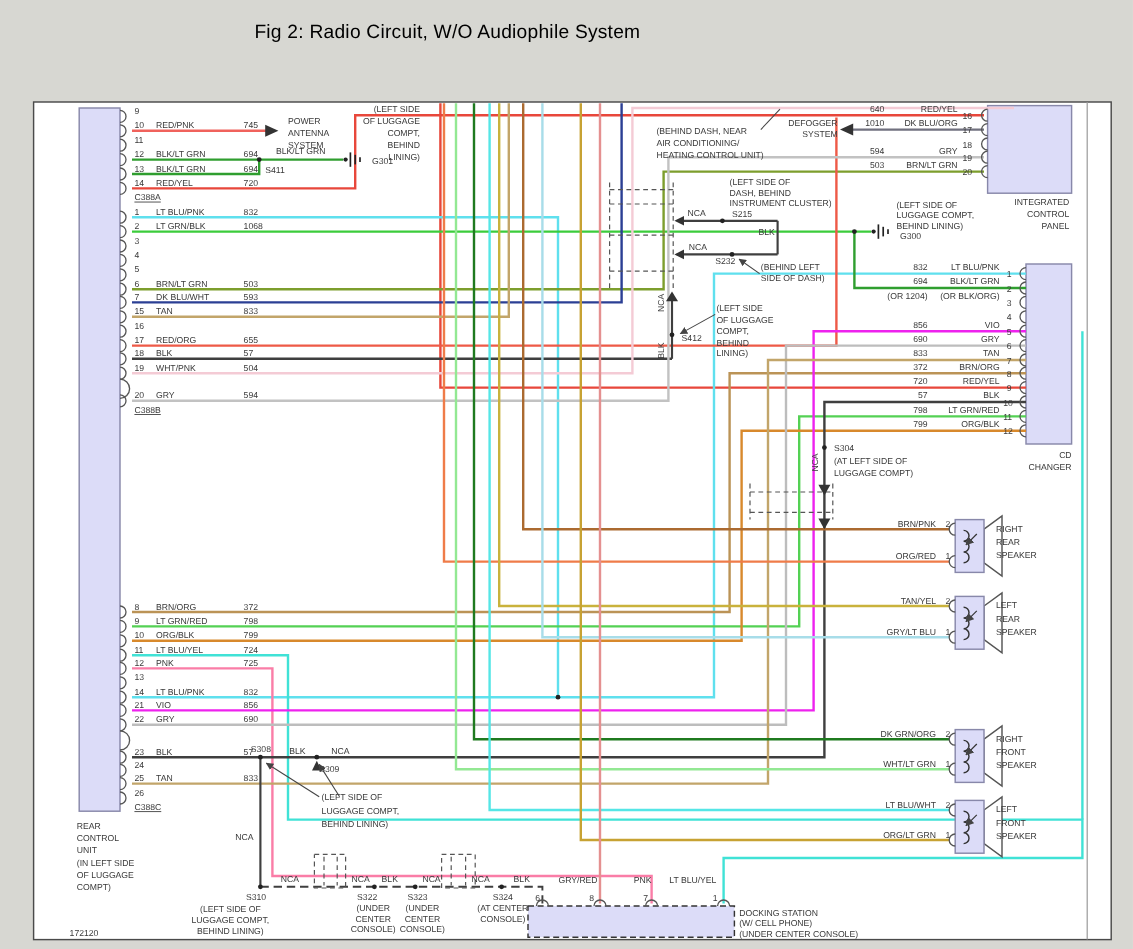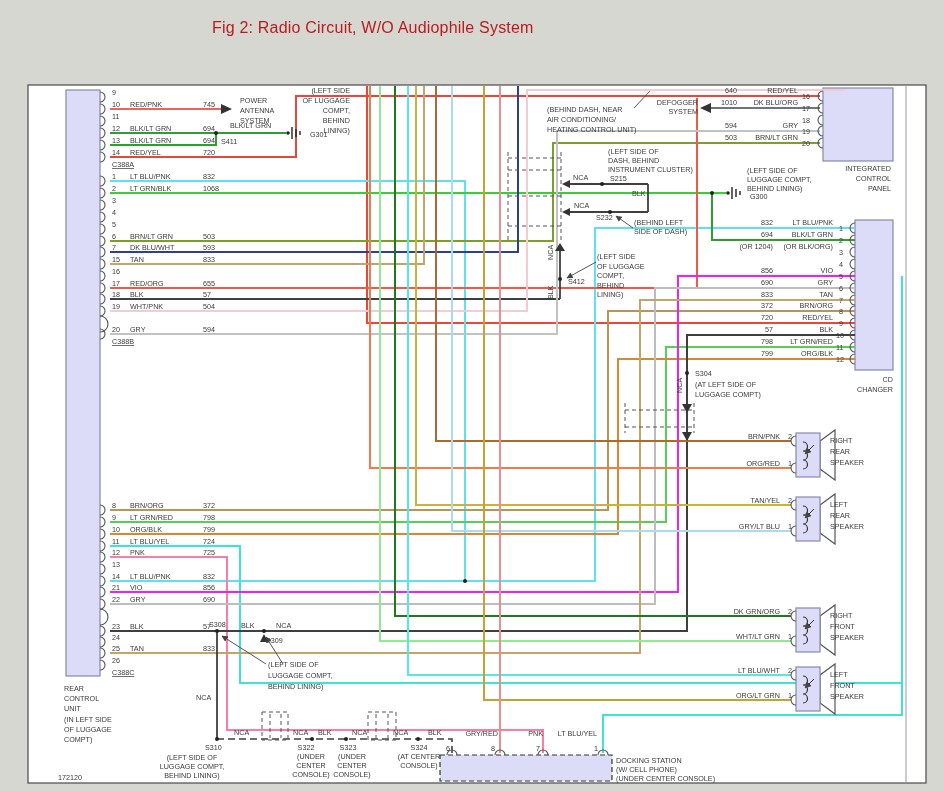--- a/index.html
+++ b/index.html
@@ -1,17 +1,17 @@
 <!DOCTYPE html>
 <html><head>
 <meta charset="utf-8">
 <style>
   html,body{margin:0;padding:0;width:944px;height:791px;overflow:hidden;
     background:#d7d7d2;font-family:"Liberation Sans",sans-serif;}
-  #title{position:absolute;left:212px;top:19px;font-size:16px;color:#b91c1c;letter-spacing:.2px;}
+  #title{position:absolute;left:212px;top:19px;font-size:16px;color:#000000;letter-spacing:.2px;}
   #stage{position:absolute;left:0;top:0;width:944px;height:791px;}
   svg text{font-family:"Liberation Sans",sans-serif;fill:#3a3a3a;}
 </style>
 </head>
 <body>
 
 <div id="title">Fig 2: Radio Circuit, W/O Audiophile System</div>
 
 <div id="stage">
   <svg id="diagram" width="944" height="791" viewBox="0 0 944 791" xmlns="http://www.w3.org/2000/svg">

